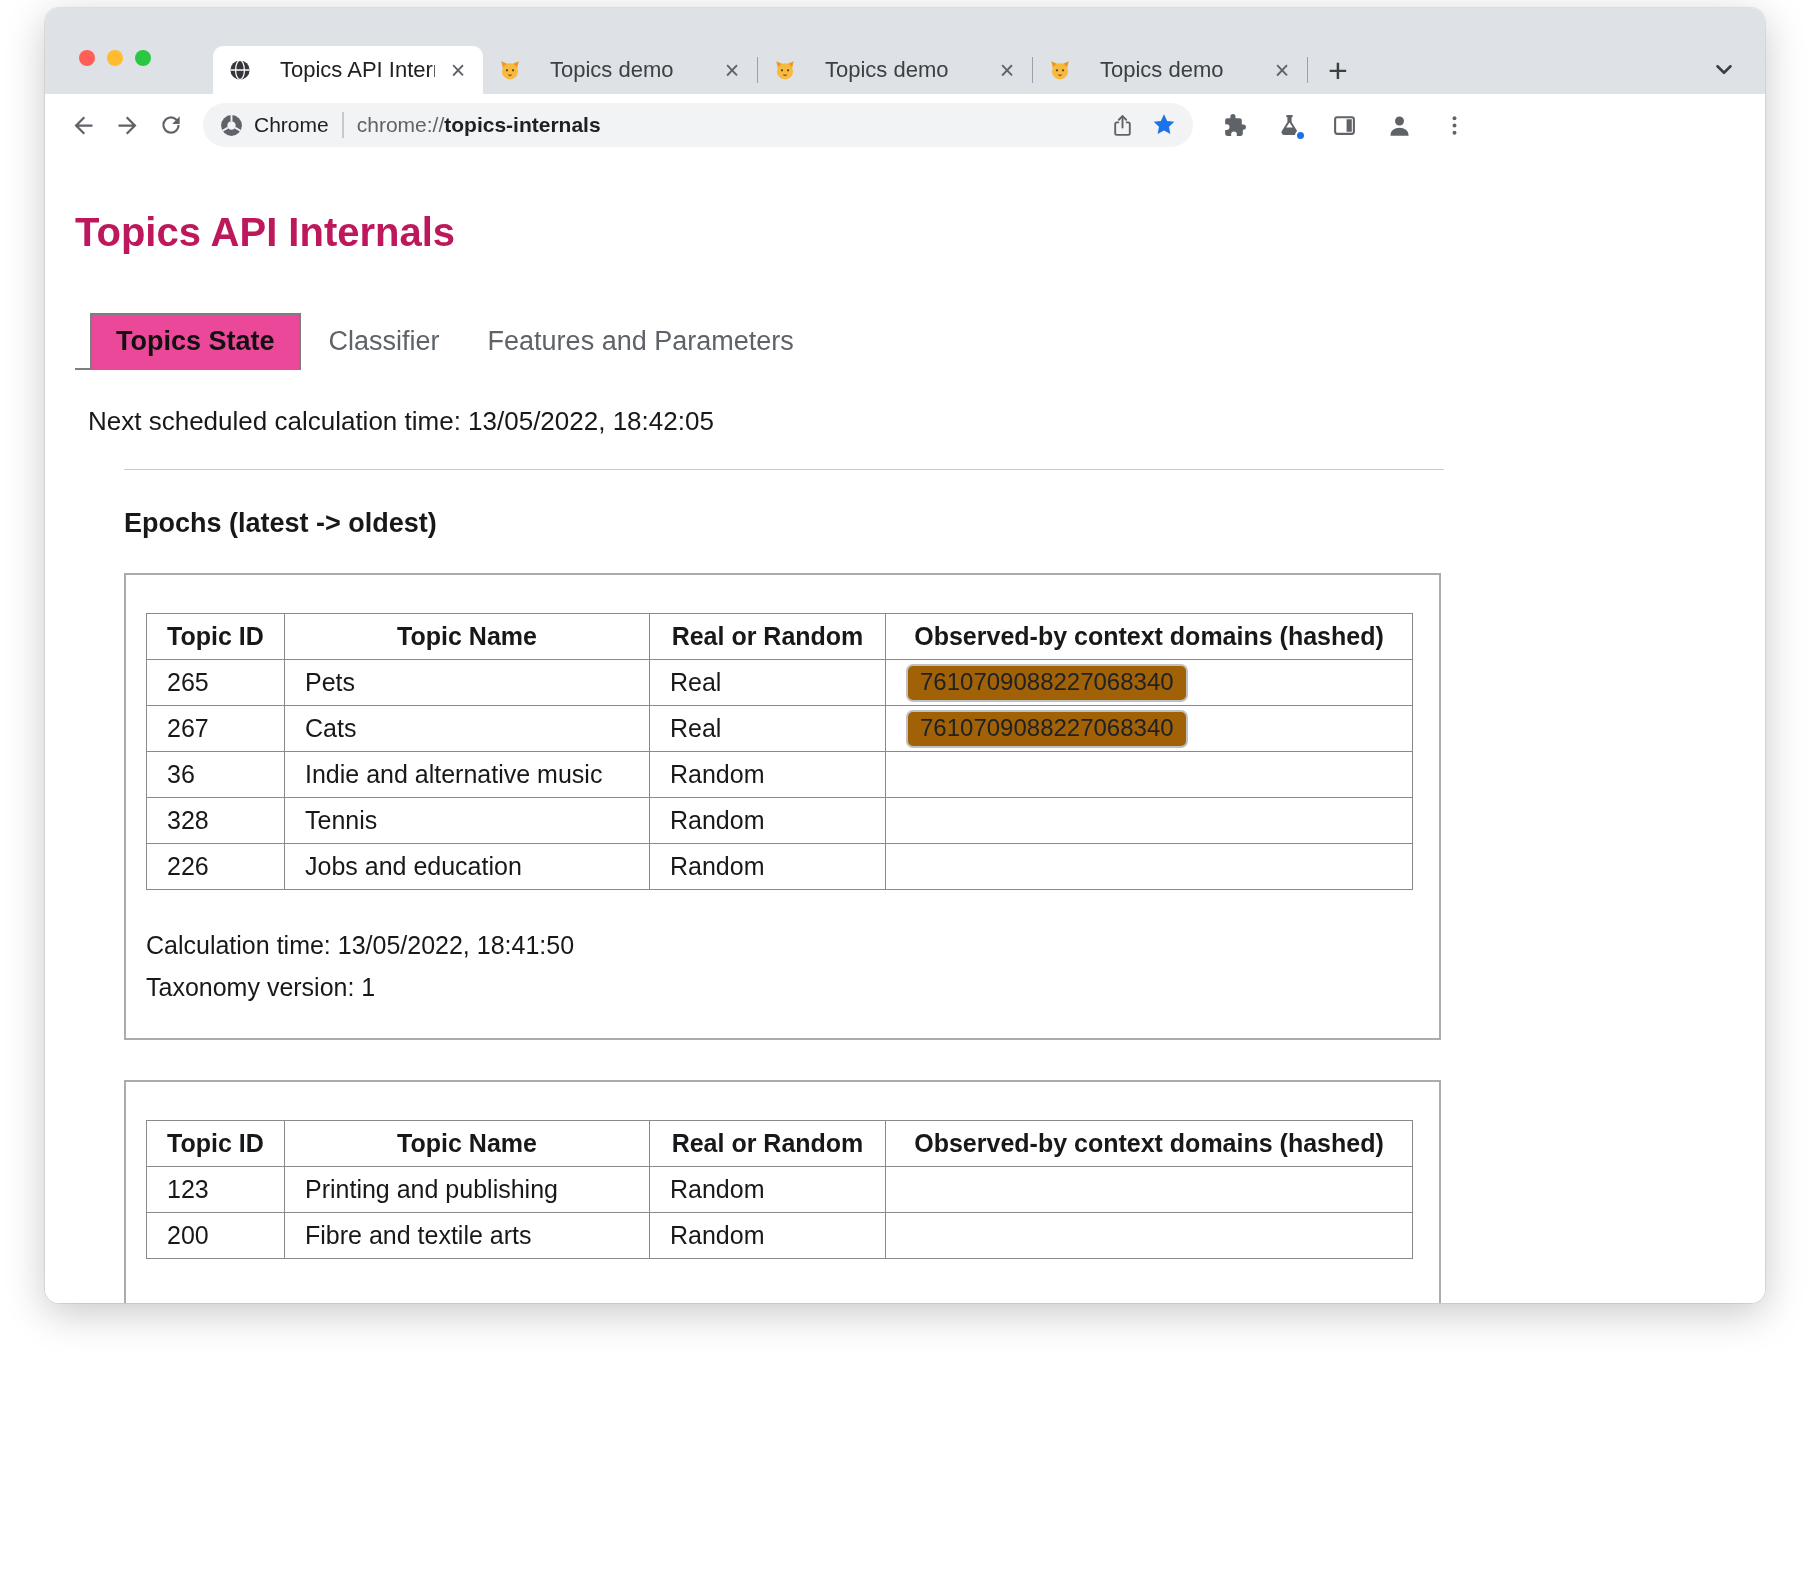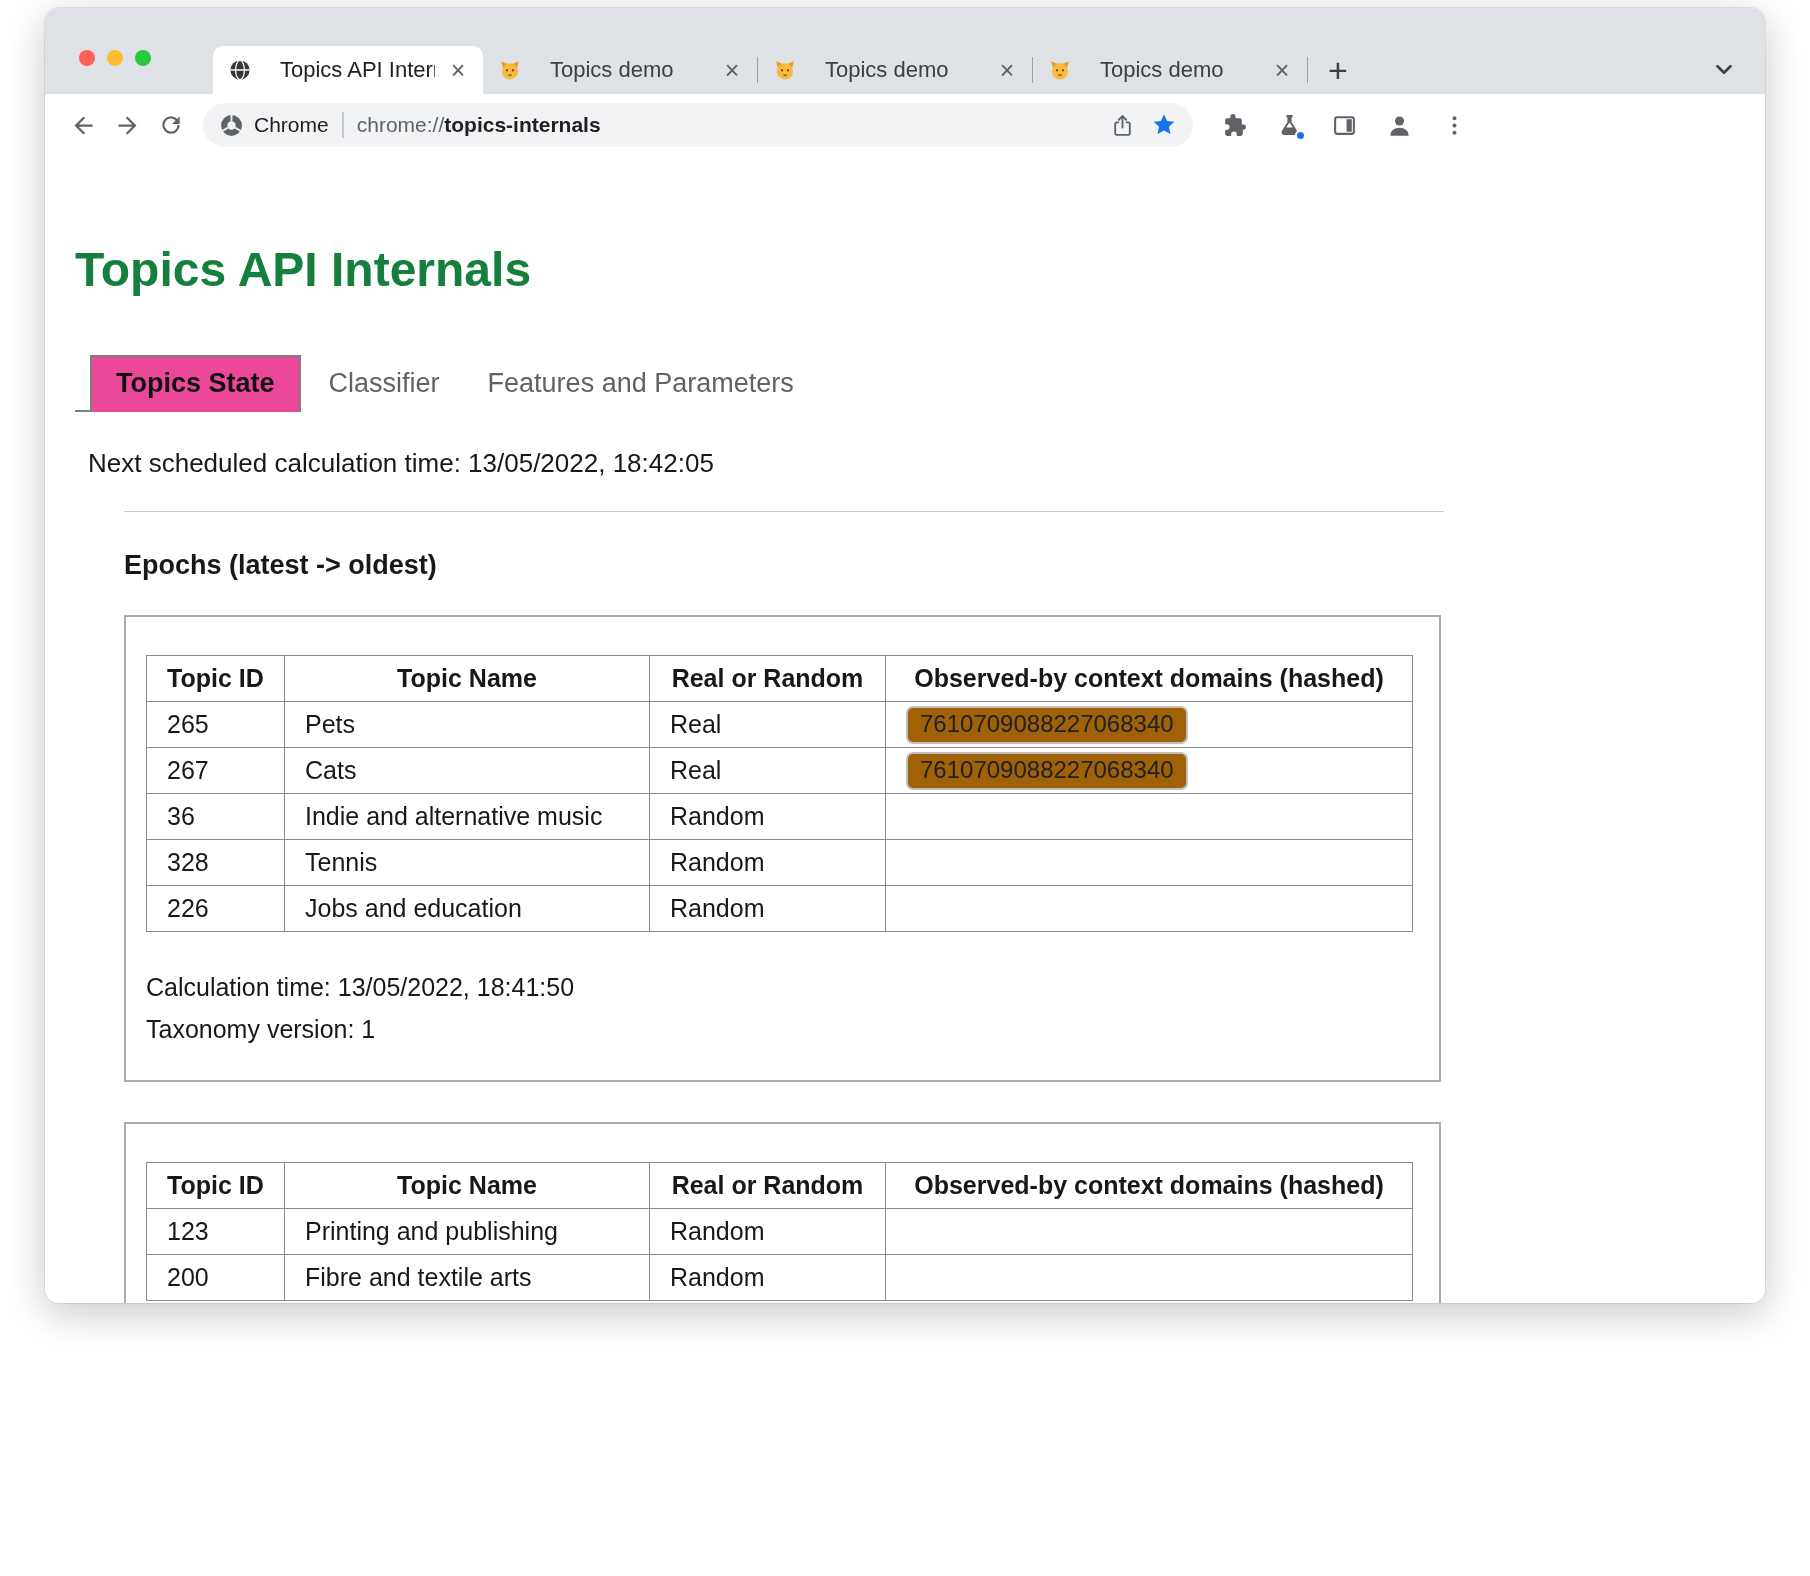--- a/index.html
+++ b/index.html
@@ -68,21 +68,21 @@
   .omni-url { font-size: 21px; white-space: nowrap; }
   .omni-scheme { color:#5F6368; }
   .omni-host { color:#202124; font-weight: 600; }
   .omni-spacer { flex: 1; }
   .omni-icon-btn { width: 42px; height: 42px; display:flex; align-items:center; justify-content:center; flex:none; }
   .toolbar-right { display:flex; align-items:center; margin-left: 20px; gap: 13px; }
   .tool-btn { width: 42px; height: 42px; display:flex; align-items:center; justify-content:center; position: relative; flex:none; }
   .flask-dot { position:absolute; right: 4px; bottom: 5px; width: 11px; height: 11px; border-radius:50%; background:#1A73E8; border: 2px solid #fff; }
   
   .page { background:#fff; }
-  .page-title { margin: 86px 0 0 30px; font-size: 48px; font-weight: 700; color:#15803d; }
+  .page-title { margin: 54px 0 0 30px; font-size: 40px; font-weight: 700; color:#be185d; }
   .pagetabs { margin: 58px 0 0 30px; display: flex; align-items: stretch; font-size: 27px; }
   .pagetabs::before { content:""; width: 15px; border-bottom: 2px solid #7E7E7E; }
   .ptab-active {
     border: 2px solid #7E7E7E; border-bottom: none;
     padding: 11px 24px 13px; font-weight: 700; color:#111; background:#ec4899;
   }
   .ptab { padding: 13px 20px; color:#5F6368; margin-left: 8px; }
   .next-calc { margin: 36px 0 0 43px; font-size: 26px; }
   .divider { margin: 32px 0 0 79px; width: 1320px; border: none; border-top: 1px solid #CBCBCB; }
   .epochs-heading { margin: 38px 0 0 79px; font-size: 27px; font-weight: 700; }

